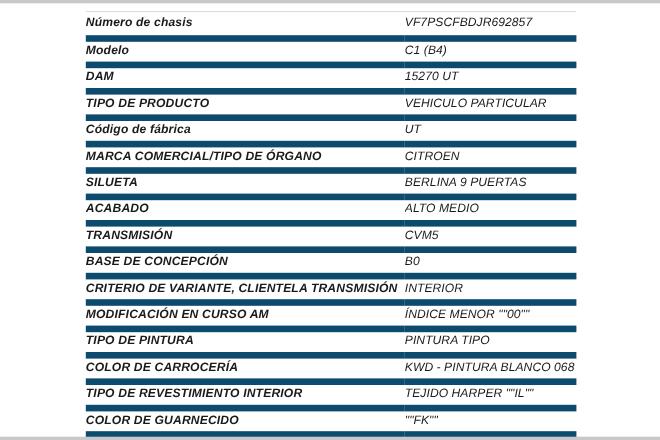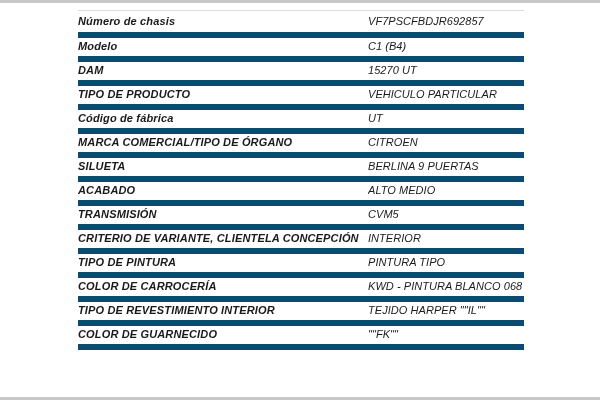--- a/index.html
+++ b/index.html
@@ -109,22 +109,30 @@
         </tr>
         <tr>
           <td class="col-label">ACABADO</td>
           <td class="col-value">ALTO MEDIO</td>
         </tr>
         <tr>
           <td class="col-label">TRANSMISIÓN</td>
           <td class="col-value">CVM5</td>
         </tr>
         <tr>
-          <td class="col-label">CRITERIO DE VARIANTE, CLIENTELA CONCEPCIÓN</td>
+          <td class="col-label">BASE DE CONCEPCIÓN</td>
+          <td class="col-value">B0</td>
+        </tr>
+        <tr>
+          <td class="col-label">CRITERIO DE VARIANTE, CLIENTELA TRANSMISIÓN</td>
           <td class="col-value">INTERIOR</td>
+        </tr>
+        <tr>
+          <td class="col-label">MODIFICACIÓN EN CURSO AM</td>
+          <td class="col-value">ÍNDICE MENOR ""00""</td>
         </tr>
         <tr>
           <td class="col-label">TIPO DE PINTURA</td>
           <td class="col-value">PINTURA TIPO</td>
         </tr>
         <tr>
           <td class="col-label">COLOR DE CARROCERÍA</td>
           <td class="col-value">KWD - PINTURA BLANCO 068</td>
         </tr>
         <tr>

